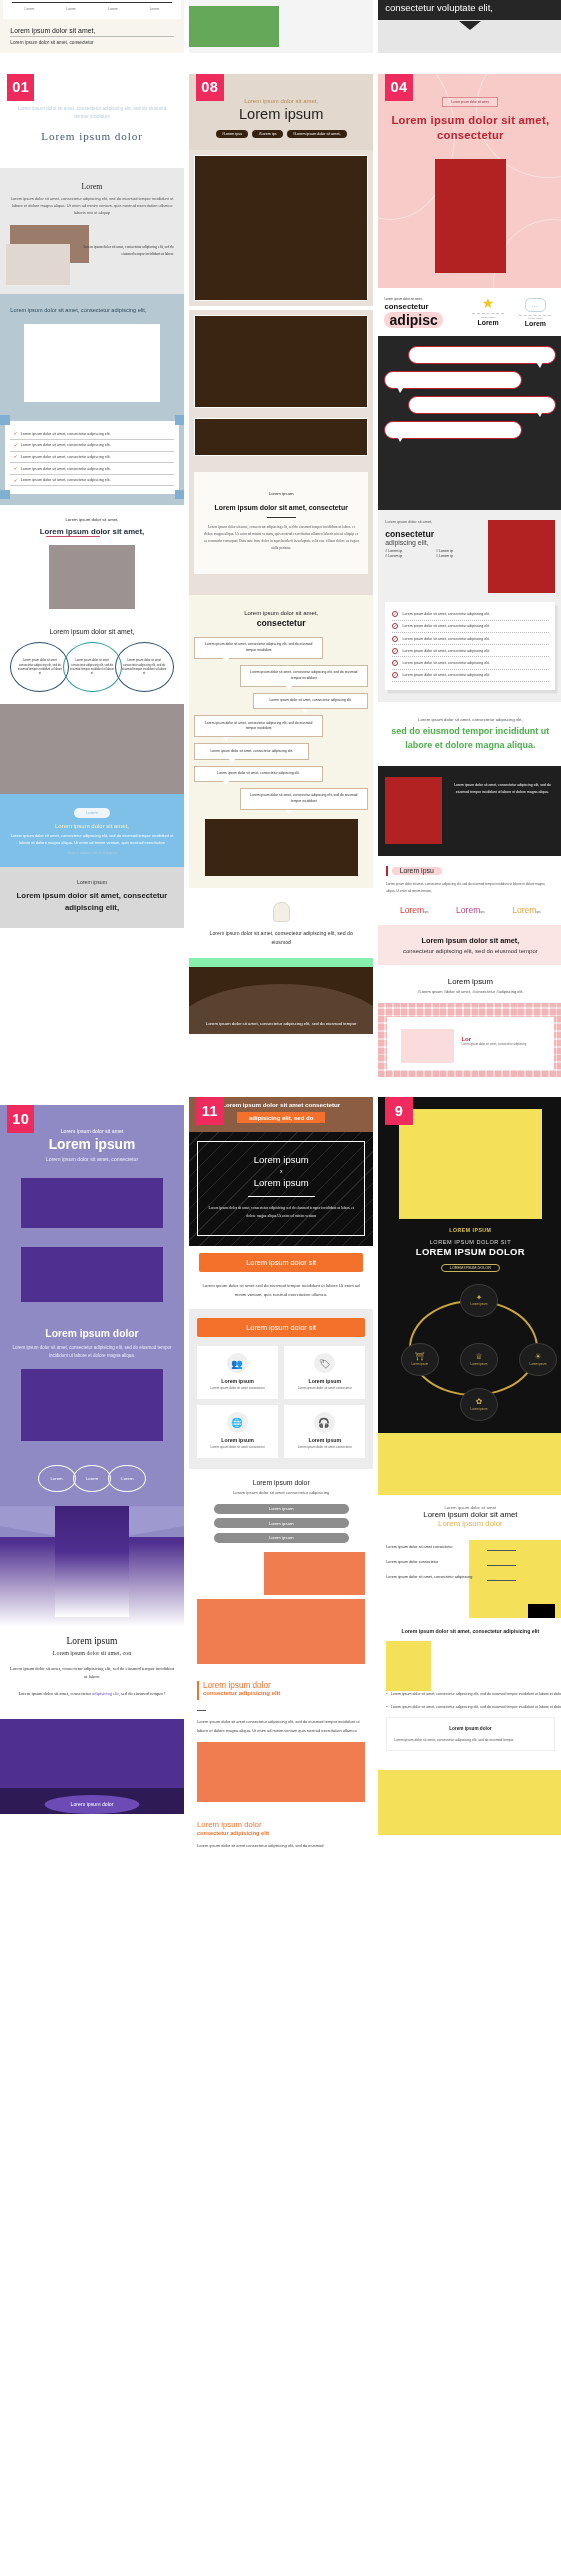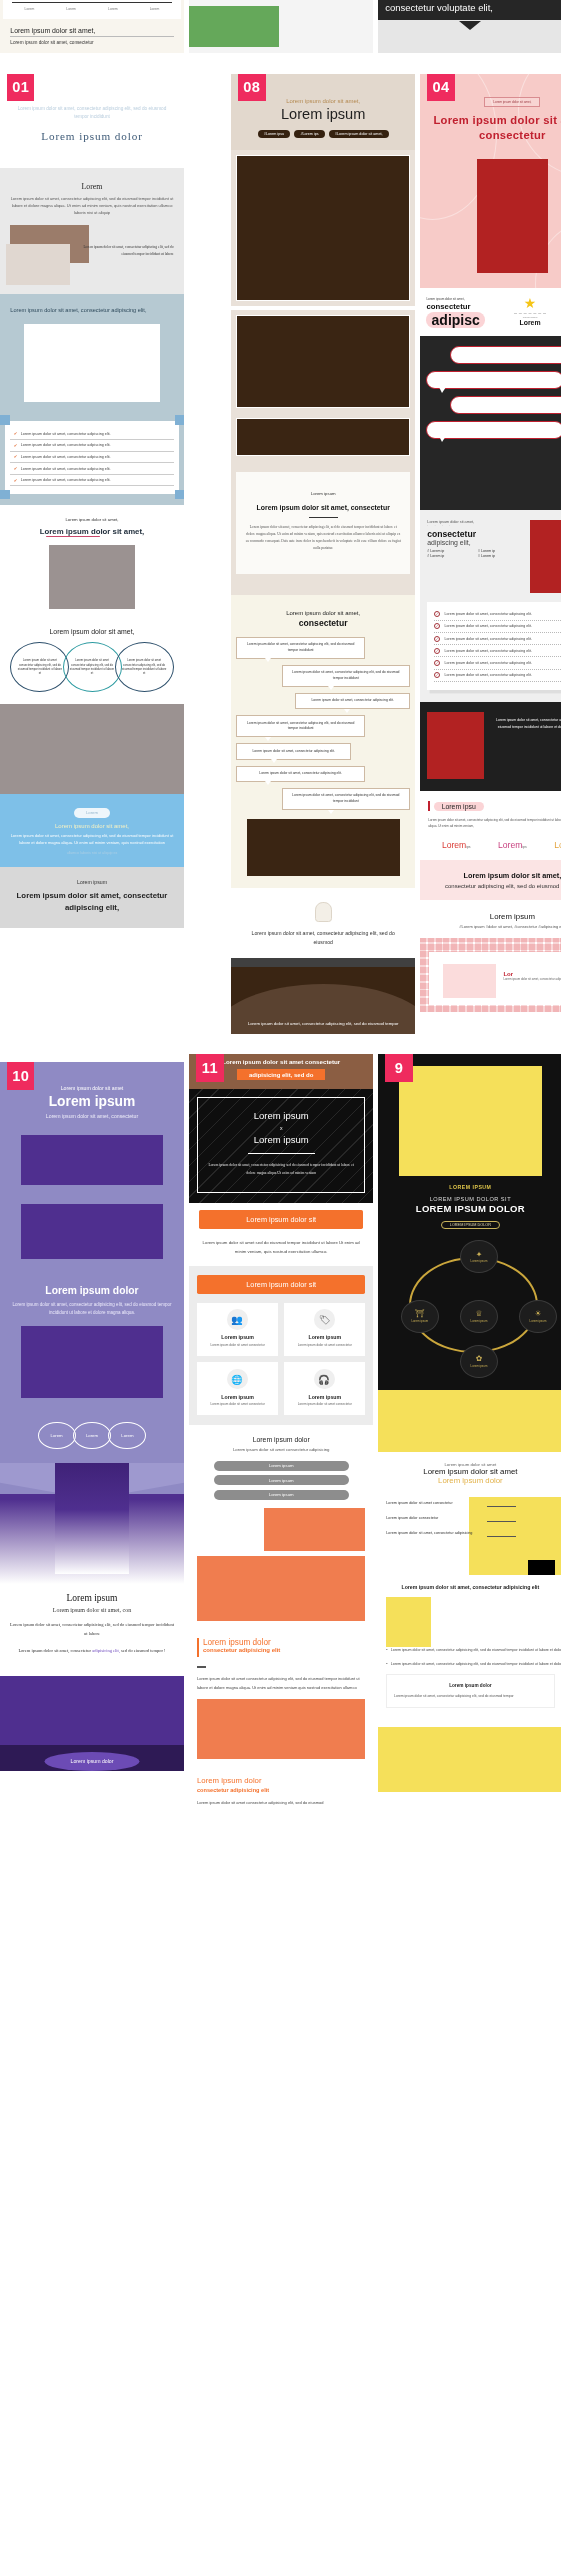--- a/index.html
+++ b/index.html
@@ -78,21 +78,21 @@
   .c07 .cta { background:#7ec0e8; padding:8.6px 8.6px 12px; text-align:center; }
   .c07 .pill { display:inline-block; background:#eef6fb; color:#98b9cf; font-size:4.3px; padding:2.2px 12px; border-radius:8.6px;}
   .c07 .cta .h2 { color:#f5f1c4; font-size:6px; margin-top:5.2px;}
   .c07 .cta p { color:#fff; font-size:4px; line-height:1.7; margin-top:4.3px;}
   .c07 .cta .fade { color:#a9cde4; font-size:3.6px; margin-top:4.3px;}
   .c07 .foot { background:#d8d8d8; padding:12px 8.6px 15.5px; text-align:center;}
   .c07 .foot .s { font-size:5.2px; color:#333;}
   .c07 .foot .b2 { font-size:7.8px; font-weight:bold; color:#222; margin-top:5.2px; line-height:1.45;}
 
   
-  .c08 { background:#404040;margin-left:42px; }
+  .c08 { background:#86efac; }
   .c08 .head { background:#e2d8cd; padding:24px 8.6px 12px; text-align:center; }
   .c08 .head .k { color:#b48a52; font-size:6px; }
   .c08 .head .t { font-size:14.6px; color:#1f1f1f; margin-top:2.6px; }
   .c08 .tags { display:flex; gap:4.3px; justify-content:center; margin-top:7.8px; flex-wrap:nowrap;}
   .c08 .tag { background:#35210f; color:#fff; font-size:3.7px; padding:2px 6px; border-radius:7.8px; white-space:nowrap;}
   .c08 .framewrap { background:#e9e1d9; padding:5.2px; }
   .c08 .frame { border:0.9px solid #fff; background:#3a2513; }
   .c08 .f1 { height:146px; } .c08 .f2 { height:93px; } .c08 .f3 { height:38px; }
   .c08 .white-card { background:#fbfaf7; margin:10.3px 5.2px 12px; padding:19px 8.6px 22.4px; text-align:center;}
   .c08 .white-card .k { font-size:4.3px; color:#333; }
@@ -552,20 +552,24 @@
             </div>
           <div class="dotline"></div>
           <div class="row2">
               <span class="ring">✓</span>
               <span>Lorem ipsum dolor sit amet, consectetur adipiscing elit.</span>
             </div>
           <div class="dotline"></div>
         </div>
       </div>
 
+      <div class="sec green">
+        <div class="k">Lorem ipsum dolor sit amet, consectetur adipiscing elit,</div>
+        <div class="t">sed do eiusmod tempor incididunt ut labore et dolore magna aliqua.</div>
+      </div>
 
       <div class="sec blk">
         <div class="sq"></div>
         <div class="tx">Lorem ipsum dolor sit amet, consectetur adipiscing elit, sed do eiusmod tempor incididunt ut labore et dolore magna aliqua.</div>
       </div>
 
       <div class="sec art">
         <div class="badge2">
           <span class="bar"></span>
           <span class="hl2">Lorem ipsu</span>

